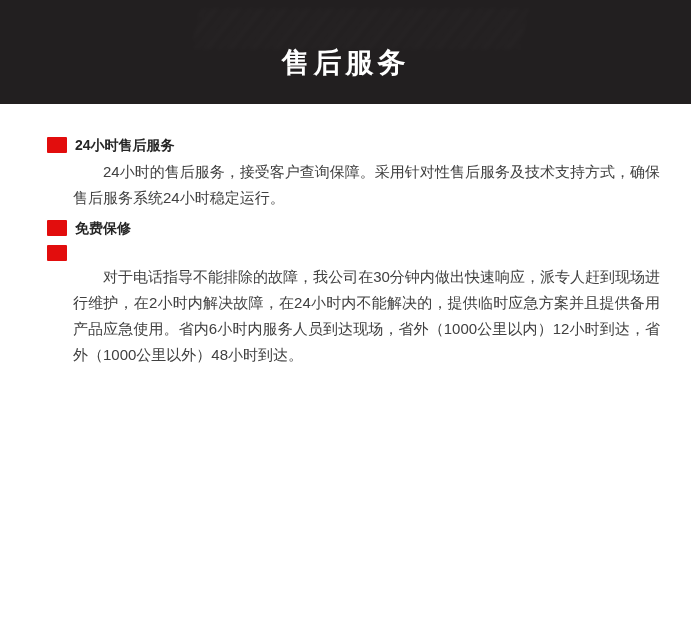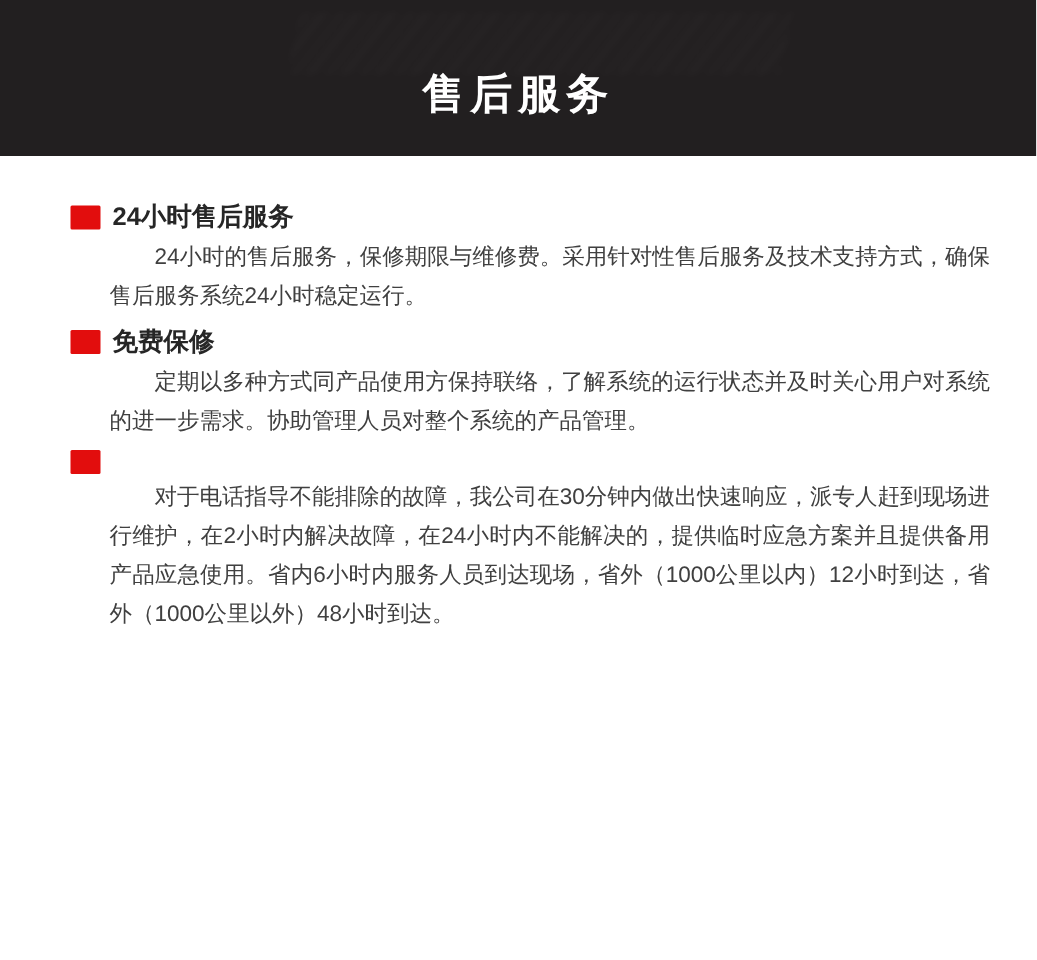--- a/index.html
+++ b/index.html
@@ -68,21 +68,21 @@
   .bullet {
     flex: 0 0 auto;
     width: 20px;
     height: 16px;
     background: #e20d0d;
     border-radius: 1px;
     margin-right: 8px;
   }
   .sec-title {
     margin: 0;
-    font-size: 17px;
+    font-size: 14px;
     line-height: 22px;
     font-weight: bold;
     color: #262626;
   }
   .para {
     margin: 2px 0 6px 26px;
     text-indent: 2em;
     font-size: 15px;
     line-height: 26px;
     color: #404040;
@@ -99,29 +99,28 @@
     <h1 class="title" style="color: rgb(255, 255, 255);">售后服务</h1>
   </div>
 
   <main class="content">
 
     <section class="sec">
       <div class="sec-head">
         <span class="bullet" style="background: rgb(226, 13, 13);"></span>
         <h2 class="sec-title">24小时售后服务</h2>
       </div>
-      <p class="para">24小时的售后服务，保修期限与维修费。采用针对性售后服务及技术支持方式，确保售后服务系统24小时稳定运行。</p>
+      <p class="para">24小时的售后服务，接受客户查询保障。采用针对性售后服务及技术支持方式，确保售后服务系统24小时稳定运行。</p>
     </section>
 
     <section class="sec">
       <div class="sec-head">
         <span class="bullet" style="background: rgb(226, 13, 13);"></span>
         <h2 class="sec-title">免费保修</h2>
       </div>
-      <p class="para">定期以多种方式同产品使用方保持联络，了解系统的运行状态并及时关心用户对系统的进一步需求。协助管理人员对整个系统的产品管理。</p>
     </section>
 
     <section class="sec">
       <div class="sec-head">
         <span class="bullet" style="background: rgb(226, 13, 13);"></span>
       </div>
       <p class="para">对于电话指导不能排除的故障，我公司在30分钟内做出快速响应，派专人赶到现场进行维护，在2小时内解决故障，在24小时内不能解决的，提供临时应急方案并且提供备用产品应急使用。省内6小时内服务人员到达现场，省外（1000公里以内）12小时到达，省外（1000公里以外）48小时到达。</p>
     </section>
 
 

